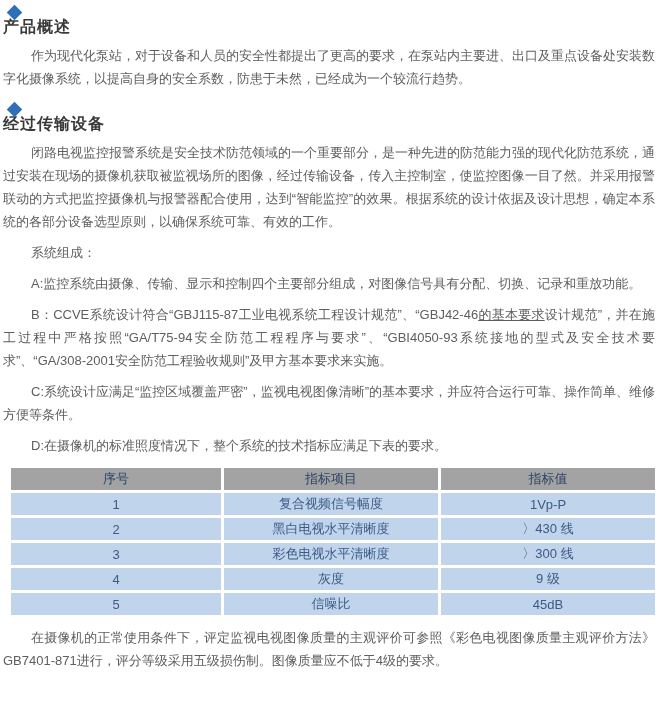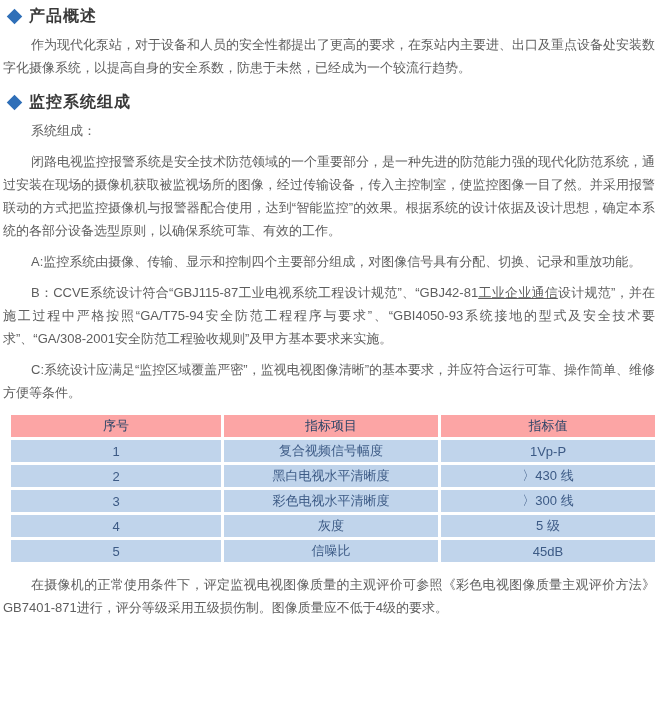--- a/index.html
+++ b/index.html
@@ -12,23 +12,24 @@
     height: 721px;
     overflow: hidden;
     font-family: "Liberation Sans", "DejaVu Sans", sans-serif;
     color: #5e5e5e;
   }
   .page {
     padding: 2px 5px 0 3px;
   }
   .sec-heading {
     display: flex;
-    align-items: center;
+    align-items: flex-start;
     margin: 14px 0 6px 0;
     line-height: 18px;
+    flex-direction: column;
   }
   .sec-heading.first {
     margin-top: 5px;
   }
   .diamond {
     width: 11px;
     height: 11px;
     background: #2f6fb8;
     transform: rotate(45deg);
     margin: 0 9px 0 6px;
@@ -53,21 +54,21 @@
     text-decoration: underline;
   }
   table.spec-table {
     table-layout: fixed;
     width: 647px;
     margin: 8px 0 0 5px;
     border-collapse: separate;
     border-spacing: 3px;
   }
   table.spec-table th {
-    background: #fca5a5;
+    background: #a3a3a3;
     color: #2c4568;
     font-weight: normal;
     font-size: 13px;
     height: 22px;
     text-align: center;
     padding: 0;
   }
   table.spec-table td {
     background: #c0d4eb;
     color: #3c5a85;
@@ -89,27 +90,28 @@
 <div class="page">
 
   <div class="sec-heading first">
     <span class="diamond"></span>
     <span class="sec-title">产品概述</span>
   </div>
   <p class="para indent">作为现代化泵站，对于设备和人员的安全性都提出了更高的要求，在泵站内主要进、出口及重点设备处安装数字化摄像系统，以提高自身的安全系数，防患于未然，已经成为一个较流行趋势。</p>
 
   <div class="sec-heading">
     <span class="diamond"></span>
-    <span class="sec-title">监控系统组成</span>
+    <span class="sec-title">经过传输设备</span>
   </div>
+  <p class="para indent">闭路电视监控报警系统是安全技术防范领域的一个重要部分，是一种先进的防范能力强的现代化防范系统，通过安装在现场的摄像机获取被监视场所的图像，经过传输设备，传入主控制室，使监控图像一目了然。并采用报警联动的方式把监控摄像机与报警器配合使用，达到“智能监控”的效果。根据系统的设计依据及设计思想，确定本系统的各部分设备选型原则，以确保系统可靠、有效的工作。</p>
   <p class="para indent">系统组成：</p>
-  <p class="para indent">闭路电视监控报警系统是安全技术防范领域的一个重要部分，是一种先进的防范能力强的现代化防范系统，通过安装在现场的摄像机获取被监视场所的图像，经过传输设备，传入主控制室，使监控图像一目了然。并采用报警联动的方式把监控摄像机与报警器配合使用，达到“智能监控”的效果。根据系统的设计依据及设计思想，确定本系统的各部分设备选型原则，以确保系统可靠、有效的工作。</p>
   <p class="para indent">A:监控系统由摄像、传输、显示和控制四个主要部分组成，对图像信号具有分配、切换、记录和重放功能。</p>
-  <p class="para indent"><span>B：CCVE系统设计符合“GBJ115-87工业电视系统工程设计规范”、“GBJ42-81</span><span class="ul-seg">工业企业通信</span><span>设计规范”，并在施工过程中严格按照“GA/T75-94安全防范工程程序与要求”、“GBI4050-93系统接地的型式及安全技术要求”、“GA/308-2001安全防范工程验收规则”及甲方基本要求来实施。</span></p>
+  <p class="para indent"><span>B：CCVE系统设计符合“GBJ115-87工业电视系统工程设计规范”、“GBJ42-46</span><span class="ul-seg">的基本要求</span><span>设计规范”，并在施工过程中严格按照“GA/T75-94安全防范工程程序与要求”、“GBI4050-93系统接地的型式及安全技术要求”、“GA/308-2001安全防范工程验收规则”及甲方基本要求来实施。</span></p>
   <p class="para indent">C:系统设计应满足“监控区域覆盖严密”，监视电视图像清晰”的基本要求，并应符合运行可靠、操作简单、维修方便等条件。</p>
+  <p class="para indent">D:在摄像机的标准照度情况下，整个系统的技术指标应满足下表的要求。</p>
 
 
   <table class="spec-table">
     <colgroup>
       <col style="width:210px">
       <col style="width:214px">
       <col style="width:214px">
     </colgroup>
     <thead>
       <tr>
@@ -130,21 +132,21 @@
         <td>〉430 线</td>
       </tr>
       <tr>
         <td>3</td>
         <td>彩色电视水平清晰度</td>
         <td>〉300 线</td>
       </tr>
       <tr>
         <td>4</td>
         <td>灰度</td>
-        <td>5 级</td>
+        <td>9 级</td>
       </tr>
       <tr>
         <td>5</td>
         <td>信噪比</td>
         <td>45dB</td>
       </tr>
     </tbody>
   </table>
 
   <p class="para indent closing">在摄像机的正常使用条件下，评定监视电视图像质量的主观评价可参照《彩色电视图像质量主观评价方法》GB7401-871进行，评分等级采用五级损伤制。图像质量应不低于4级的要求。</p>

